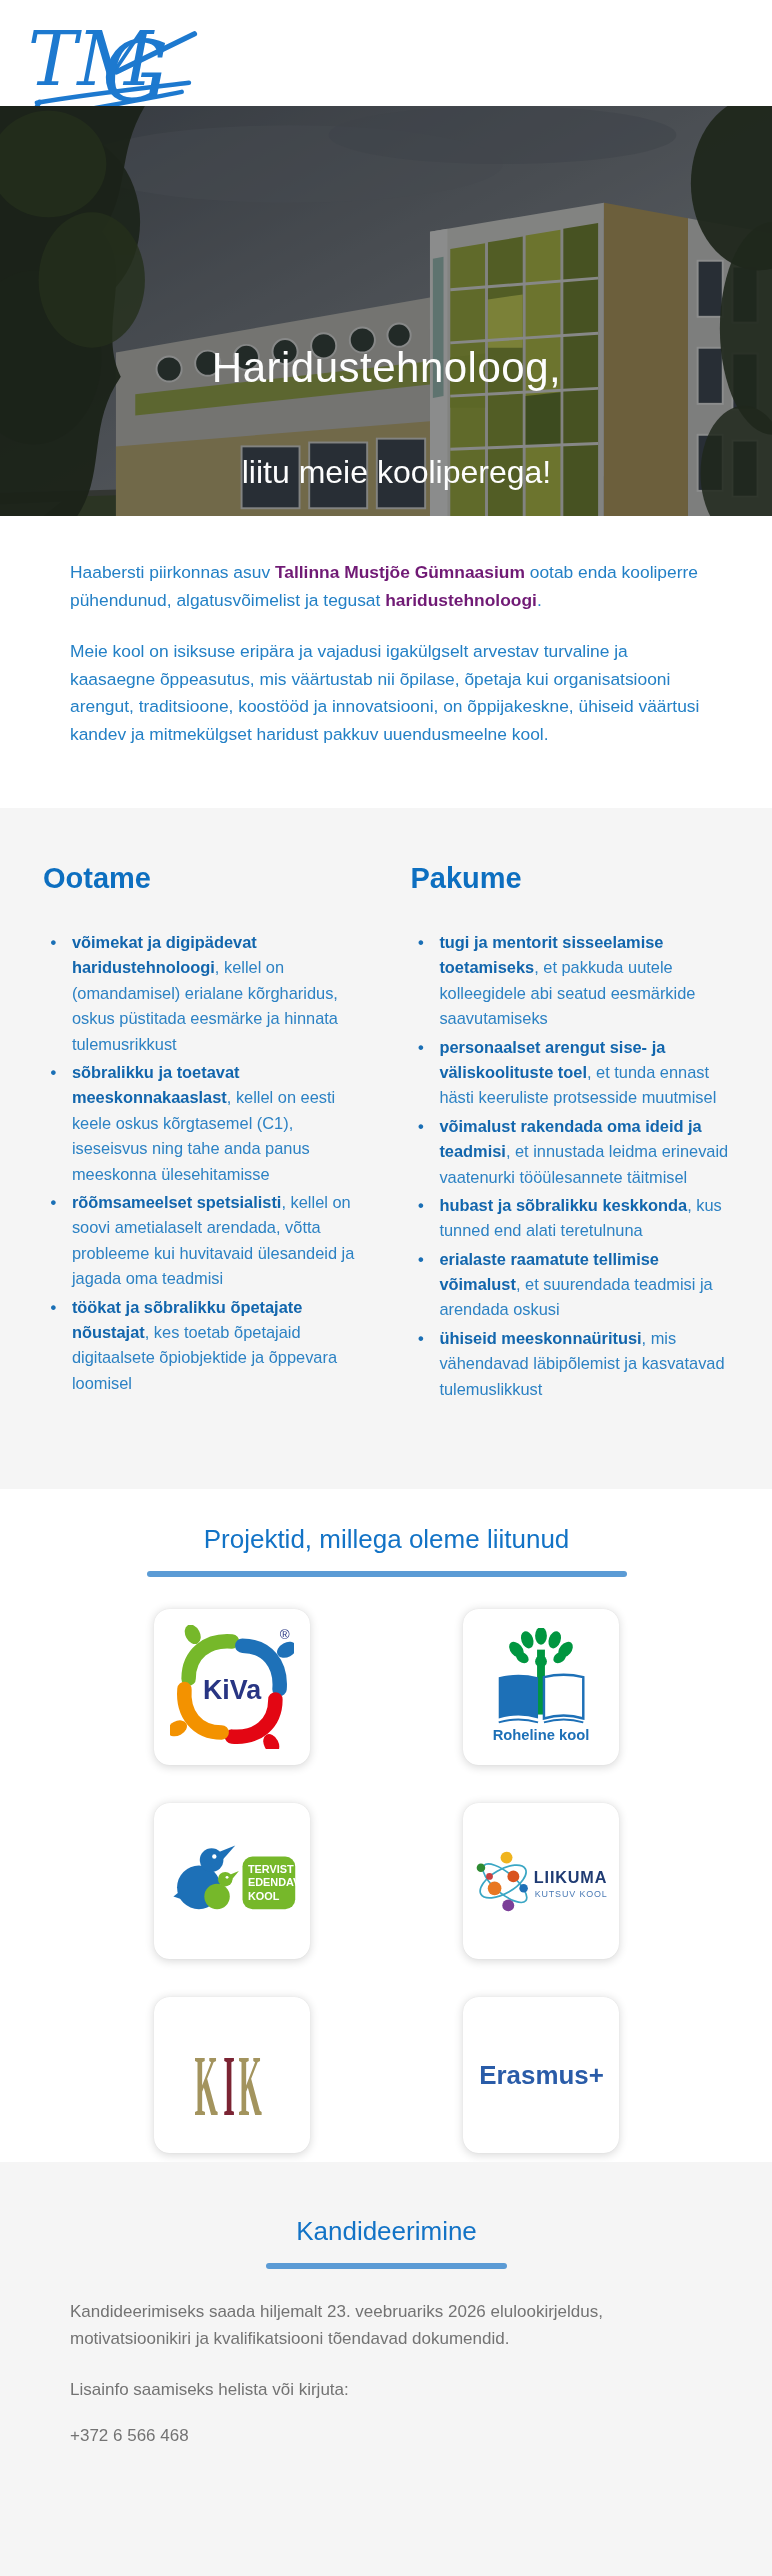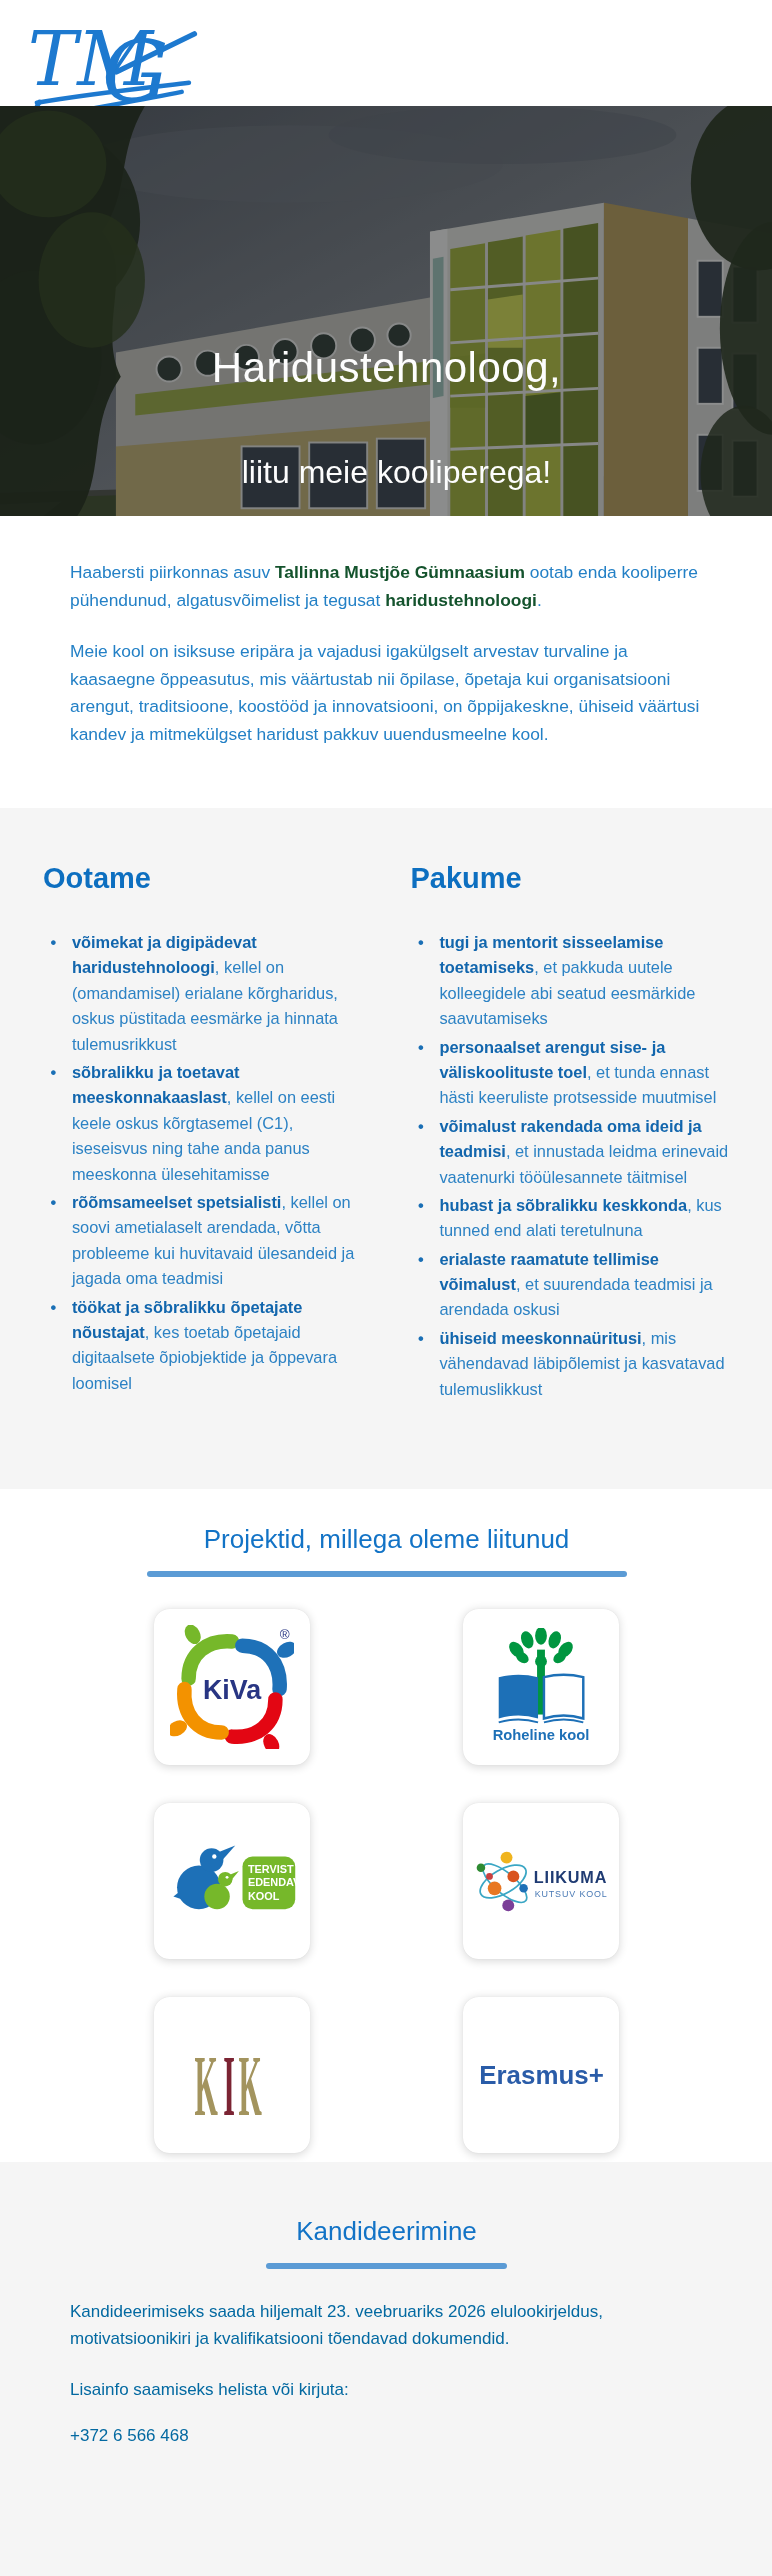--- a/index.html
+++ b/index.html
@@ -15,21 +15,21 @@
   .hero { position:relative; height:410px; flex:none; overflow:hidden; }
   .hero svg.scene { position:absolute; inset:0; width:100%; height:100%; display:block; }
   .hero-title { position:absolute; top:238px; left:0; width:100%; text-align:center;
     color:#fdfdfd; font-size:42px; font-weight:400; letter-spacing:0.5px; }
   .hero-subtitle { position:absolute; top:348px; left:0; width:100%; text-align:center;
     color:#fdfdfd; font-size:32px; font-weight:400;padding-left:20px; }
 
   
   .intro { height:292px; flex:none; padding:43px 62px 0 70px; overflow:hidden; }
   .intro p { margin:0 0 23px 0; color:#2380c6; font-size:17.4px; line-height:1.6; }
-  .intro b { color:#14532d; font-weight:700; }
+  .intro b { color:#701a75; font-weight:700; }
 
   
   .offer { height:681px; flex:none; background:#f5f5f5; padding:54px 43px 0 43px; overflow:hidden;
     display:grid; grid-template-columns:1fr 1fr; column-gap:48px; align-content:start; }
   .offer h2 { margin:0 0 35px 0; color:#0d6fc0; font-size:29px; font-weight:700; }
   .offer ul { margin:0; padding:0 0 0 25px; list-style:none; }
   .offer li { position:relative; padding-left:3.9px; margin-bottom:2.9px; color:#2c82c4; font-size:16.4px; line-height:1.55; }
   .offer li::before { content:"\2022"; position:absolute; left:-17.4px; top:0; color:#1a6fb5; font-weight:700; }
   .offer li b { color:#1266ad; font-weight:700; }
 
@@ -41,21 +41,21 @@
   .title-bar.narrow { width:241px; }
   .cards { display:grid; grid-template-columns:156px 156px; column-gap:153px; row-gap:38px;
     width:max-content; margin:32px auto 0 auto; }
   .card { width:156px; height:156px; background:#fff; border-radius:15.5px;
     box-shadow:0 1.9px 9.7px rgba(0,0,0,.16), 0 0 1px rgba(0,0,0,.10);
     display:flex; align-items:center; justify-content:center; }
   .card svg { display:block; }
 
   
   .apply { flex:1; background:#f5f5f5; padding:54px 70px 0 70px; overflow:hidden; }
-  .apply p { margin:0; color:#0369a1; font-size:17px; line-height:1.6; }
+  .apply p { margin:0; color:#737373; font-size:17px; line-height:1.6; }
   .apply .p1 { margin-top:29px; }
   .apply .p2 { margin-top:23px; }
   .apply .contact { margin-top:19.3px; }
 </style>
 </head>
 <body>
 
 <div class="page">
 
   <header class="site-header">

